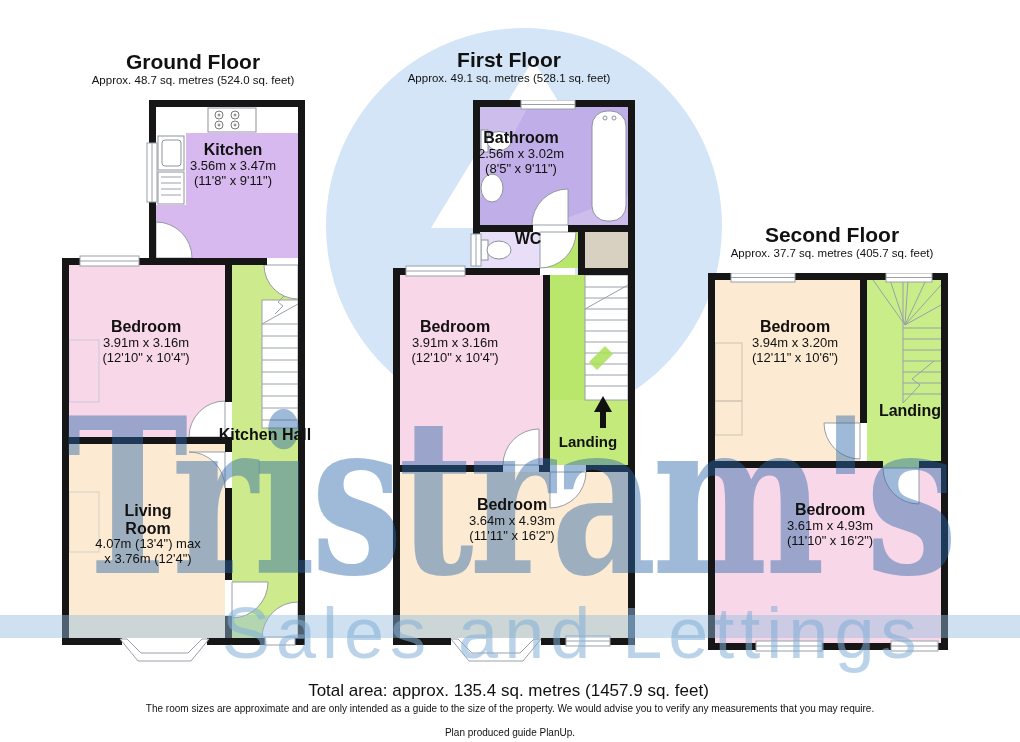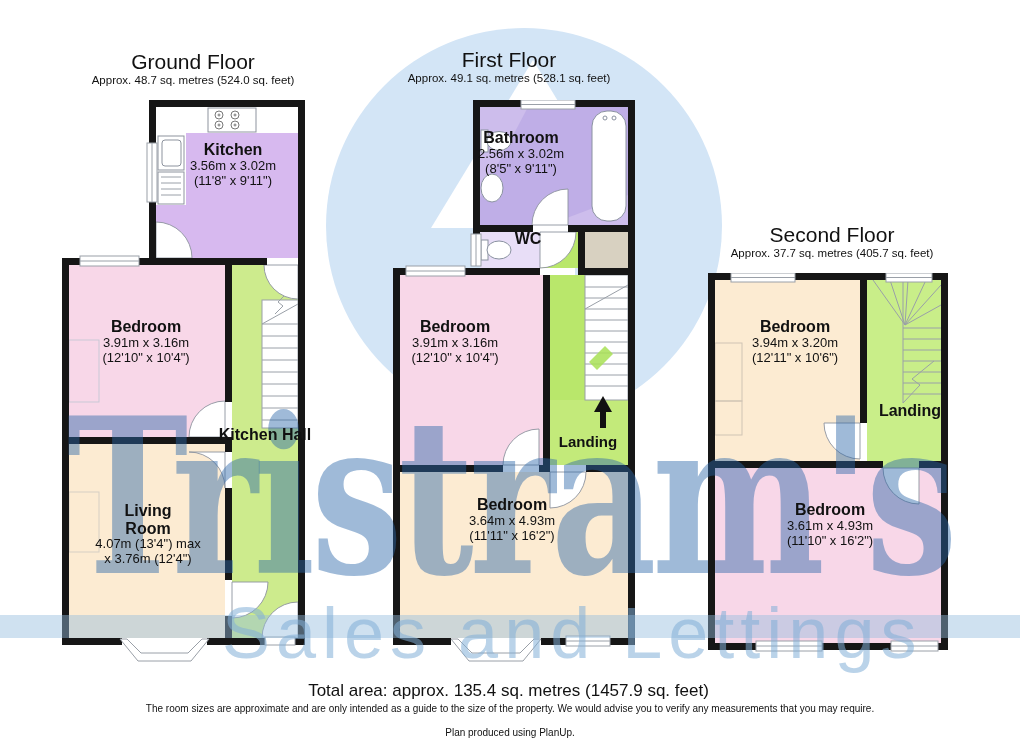--- a/index.html
+++ b/index.html
@@ -19,21 +19,21 @@
       font-family:"DejaVu Serif", serif;font-weight:bold;font-size:215px;line-height:1;
       letter-spacing:-6px;white-space:nowrap;color:rgba(42,102,168,.45);z-index:6;pointer-events:none;}
   #tagline-text{left:222px;top:597px;font-size:72px;line-height:1;letter-spacing:6px;
       white-space:nowrap;color:rgba(130,175,215,.55);z-index:5;pointer-events:none;}
   
   .plan{z-index:2;}
   #plan-ground{left:62px;top:100px;width:243px;height:566px;}
   #plan-first{left:393px;top:100px;width:242px;height:568px;}
   #plan-second{left:708px;top:273px;width:240px;height:382px;}
   
-  .floor-title{font-size:21px;font-weight:normal;text-align:center;z-index:8;}
+  .floor-title{font-size:21px;font-weight:bold;text-align:center;z-index:8;}
   .floor-sub{font-size:11.5px;text-align:center;z-index:8;}
   .room-label{text-align:center;z-index:8;pointer-events:none;}
   .room-name{display:block;font-size:16px;font-weight:bold;line-height:1.1;}
   .room-name.narrow{width:96px;margin:0 auto;}
   .room-dims,.room-dimsft{display:block;font-size:13px;line-height:1.15;}
   #footer-total{left:0;top:681px;width:1017px;text-align:center;font-size:17px;z-index:8;}
   #footer-disclaimer{left:108px;top:703px;width:804px;text-align:center;font-size:10px;
       line-height:1.22;z-index:8;}
   #footer-produced{left:0;top:727px;width:1020px;text-align:center;font-size:10px;z-index:8;}
   svg{display:block;}
@@ -117,21 +117,21 @@
         <rect x="85" y="43" width="10" height="59"></rect>
         <path d="M90,43 v59" fill="none"></path>
         <rect x="203" y="537" width="30" height="8"></rect>
         <polygon points="58,539 76,561 129,561 147,539 140,539 126,553 79,553 65,539"></polygon>
       </g>
     </svg>
   </div>
 
   <div class="abs room-label" style="left:153px;top:141px;width:160px;">
     <span class="room-name">Kitchen</span>
-    <span class="room-dims">3.56m x 3.02m</span>
+    <span class="room-dims">3.56m x 3.47m</span>
     <span class="room-dimsft">(11'8" x 9'11")</span>
   </div>
   <div class="abs room-label" style="left:66px;top:318px;width:160px;">
     <span class="room-name">Bedroom</span>
     <span class="room-dims">3.91m x 3.16m</span>
     <span class="room-dimsft">(12'10" x 10'4")</span>
   </div>
   <div class="abs room-label" style="left:213px;top:426px;width:104px;">
     <span class="room-name">Kitchen Hall</span>
   </div>
@@ -308,15 +308,15 @@
     <span class="room-dims">3.61m x 4.93m</span>
     <span class="room-dimsft">(11'10" x 16'2")</span>
   </div>
 
   <div class="abs" id="brand-text">Tristram's</div>
   <div class="abs" id="brand-underline"></div>
   <div class="abs" id="tagline-text">Sales and Lettings</div>
 
   <div class="abs" id="footer-total">Total area: approx. 135.4 sq. metres (1457.9 sq. feet)</div>
   <div class="abs" id="footer-disclaimer">The room sizes are approximate and are only intended as a guide to the size of the property. We would advise you to verify any measurements that you may require.</div>
-  <div class="abs" id="footer-produced">Plan produced using PlanUp.</div>
+  <div class="abs" id="footer-produced">Plan produced guide PlanUp.</div>
 
 </div>
 
 </body></html>

